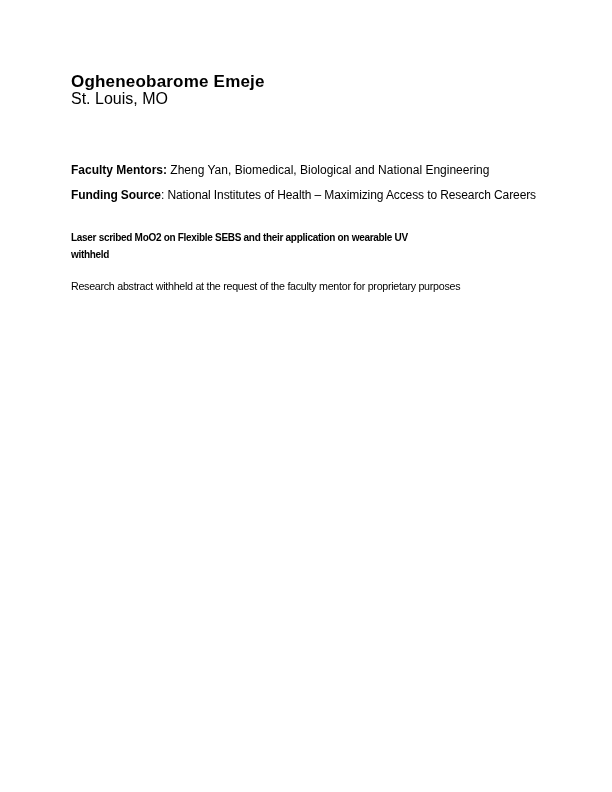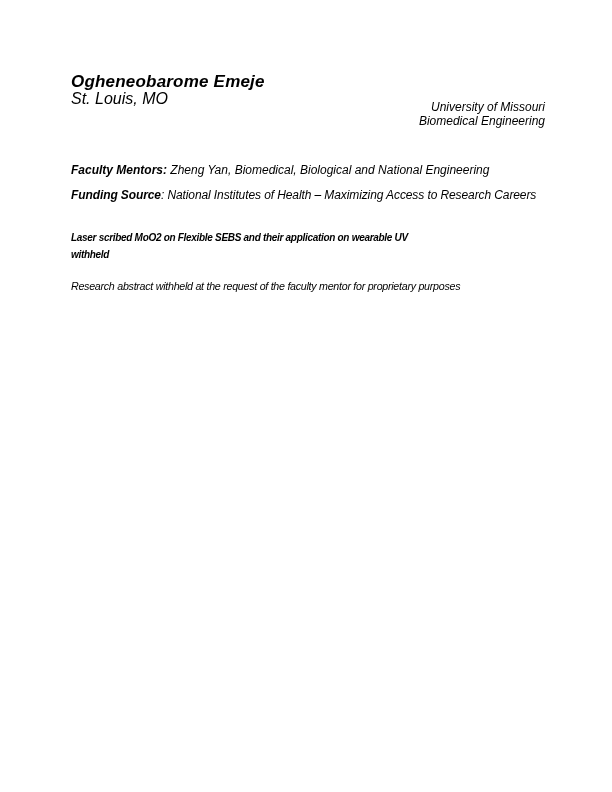--- a/index.html
+++ b/index.html
@@ -8,21 +8,20 @@
     background: #ffffff;
   }
   .page {
     position: relative;
     width: 612px;
     height: 792px;
     background: #ffffff;
     color: #000000;
     font-family: "Liberation Sans", "DejaVu Sans", sans-serif;
     overflow: hidden;
-    font-style: italic;
   }
   .student-name {
     position: absolute;
     left: 71px;
     top: 72px;
     margin: 0;
     font-size: 17px;
     font-weight: bold;
     letter-spacing: 0.2px;
     white-space: nowrap;
@@ -94,24 +93,20 @@
 </style>
 </head>
 <body>
 
 <div class="page">
 
   <h1 class="student-name">Ogheneobarome Emeje</h1>
 
   <div class="student-location">St. Louis, MO</div>
 
-  <div class="affiliation">
-    <div>University of Missouri</div>
-    <div>Biomedical Engineering</div>
-  </div>
 
   <div class="mentors-line">
     <span class="bold-label">Faculty Mentors:</span>
     <span>Zheng Yan, Biomedical, Biological and National Engineering</span>
   </div>
 
   <div class="funding-block">
     <div class="line"><span class="bold-label">Funding Source</span><span class="sep">: </span><span>National Institutes of Health – Maximizing Access to Research Careers</span></div>
   </div>
 

